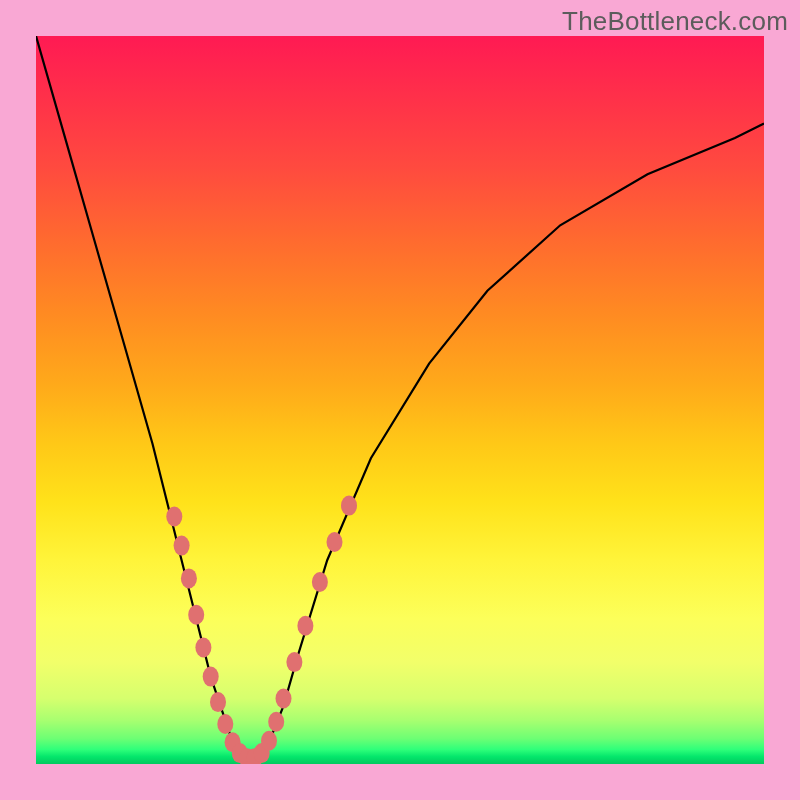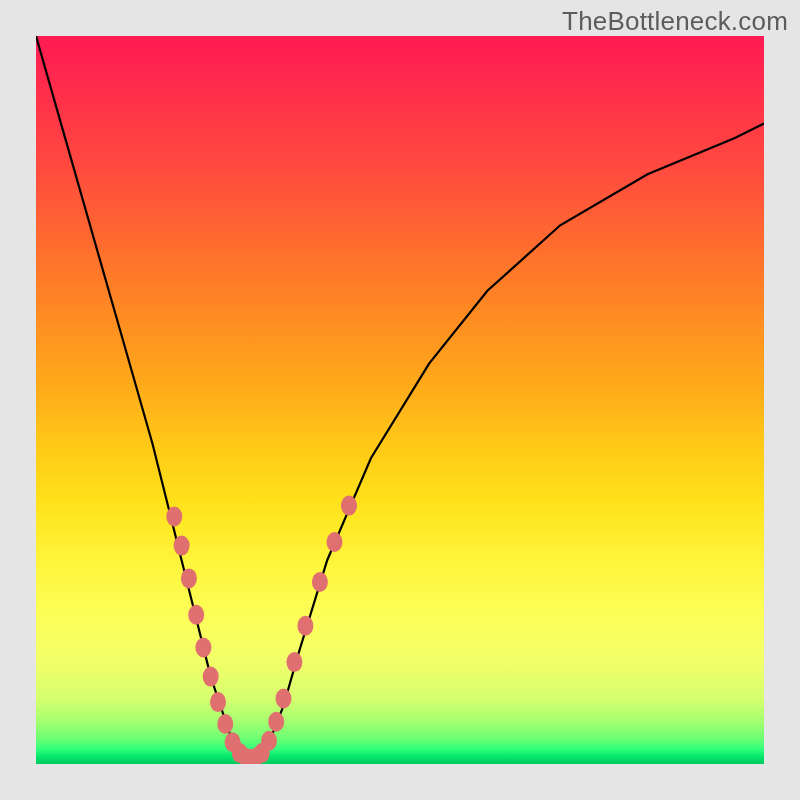--- a/index.html
+++ b/index.html
@@ -10,21 +10,21 @@
     overflow: hidden;
     background: #000;
     font-family: Arial, Helvetica, sans-serif;
   }
   .frame {
     position: absolute;
     left: 0;
     top: 0;
     width: 800px;
     height: 800px;
-    background: #e5e5e5;
+    background: #f9a8d4;
   }
   .plot-area {
     position: absolute;
     left: 36px;
     top: 36px;
     width: 728px;
     height: 728px;
     
     background: linear-gradient(
       to bottom,

